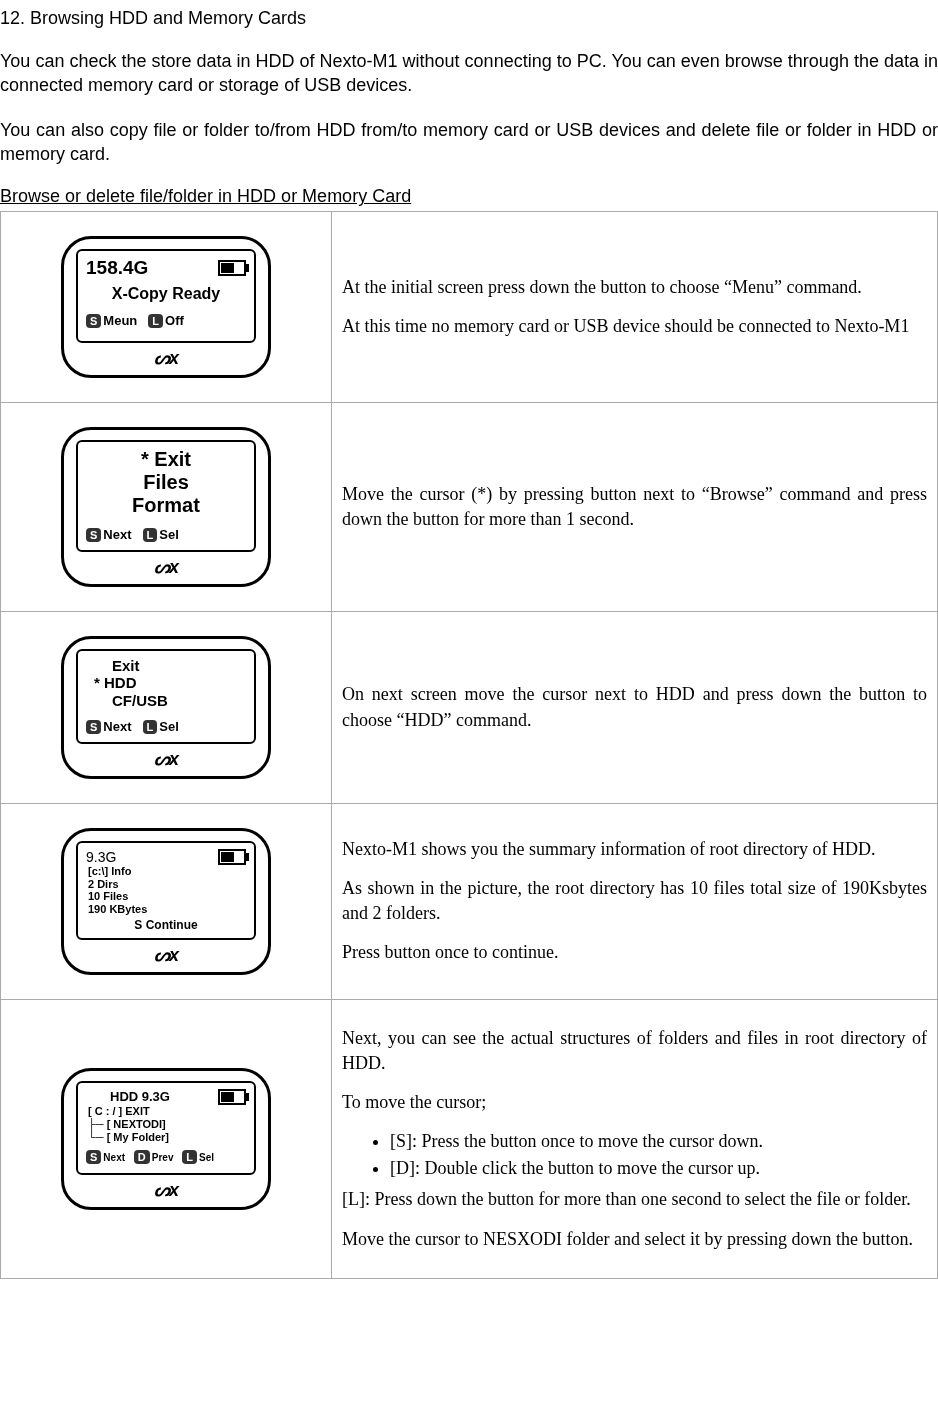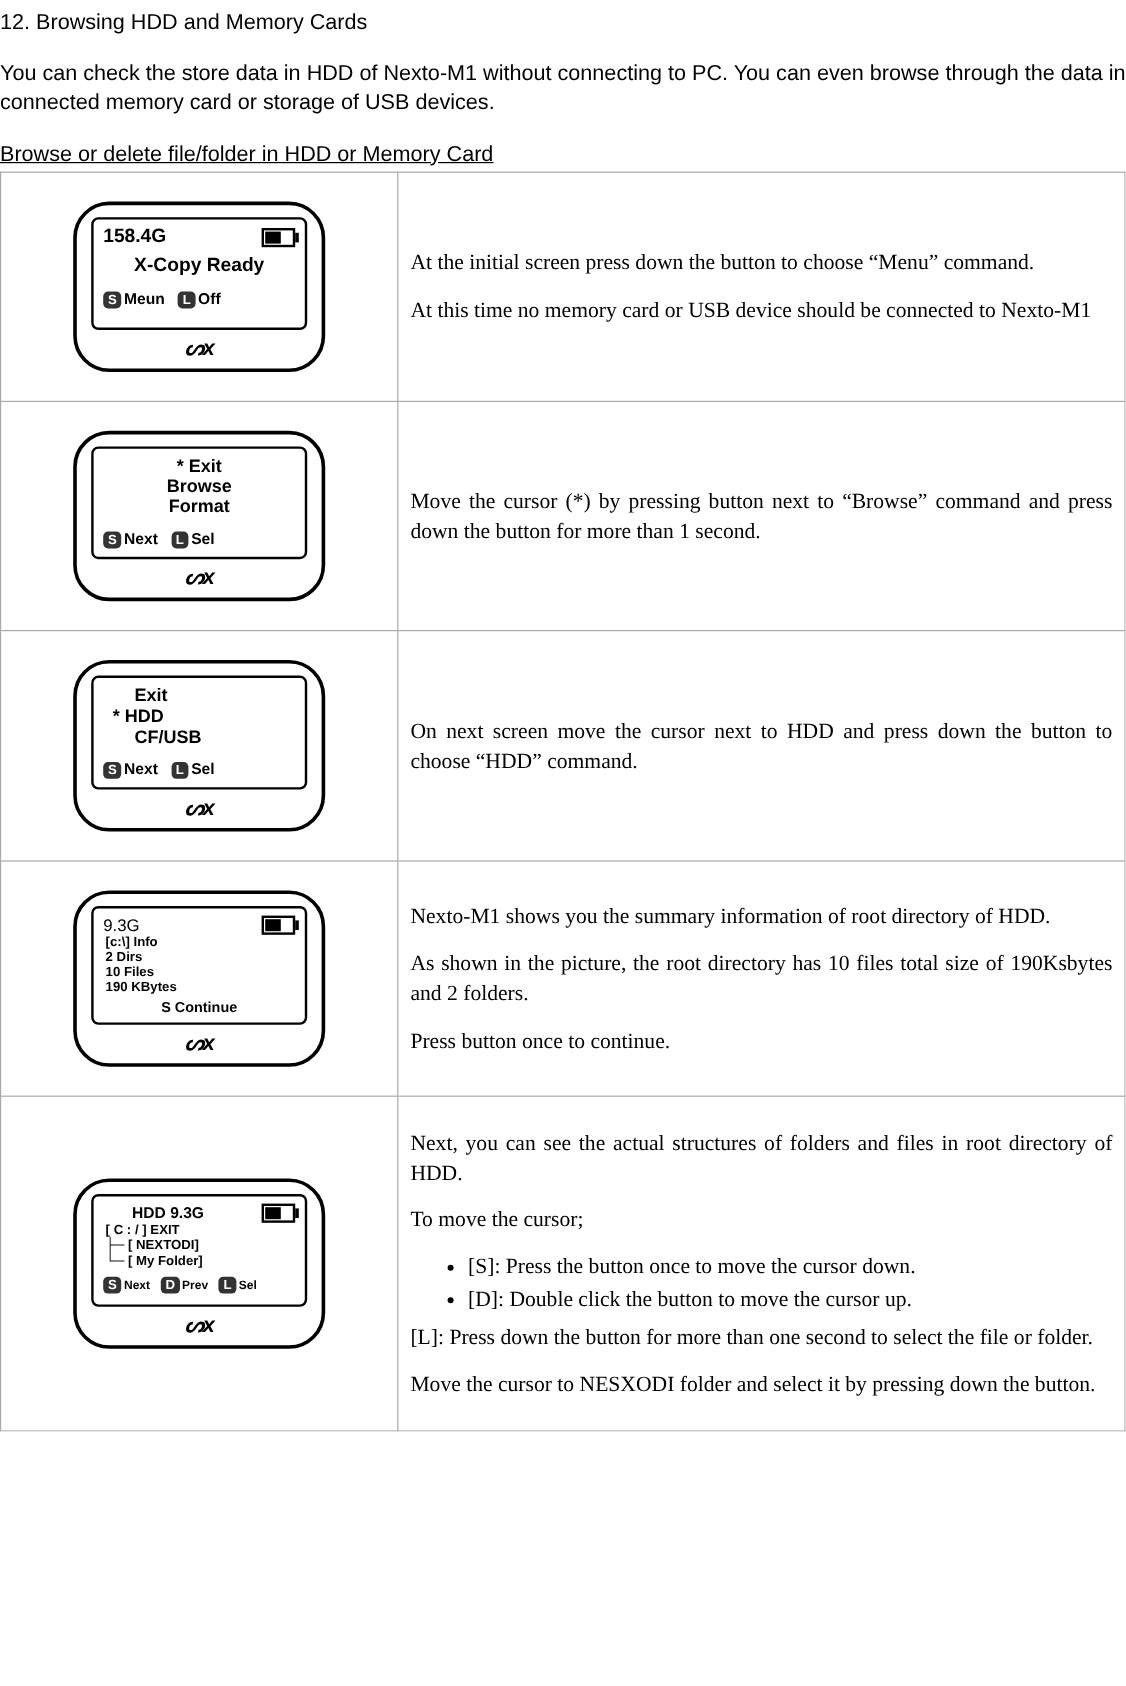--- a/index.html
+++ b/index.html
@@ -123,21 +123,21 @@
       background: #000;
     }
     .battery-fill {
       position: absolute;
       left: 1px; top: 1px; bottom: 1px;
       width: 55%;
       background: #000;
     }
     .menu-list {
       text-align: center;
-      font-size: 15px;
+      font-size: 20px;
       font-weight: bold;
       line-height: 1.15;
     }
     .menu-list .line { display: block; }
     .menu-list2 {
       font-size: 15px;
       font-weight: bold;
       line-height: 1.15;
       padding-left: 8px;
     }
@@ -157,33 +157,34 @@
     }
     .tree-list .line { display: block; }
   </style>
 </head>
 <body>
 
 <div class="container">
   <div class="section-title">12. Browsing HDD and Memory Cards</div>
 
   <div class="intro-para">You can check the store data in HDD of Nexto-M1 without connecting to PC. You can even browse through the data in connected memory card or storage of USB devices.</div>
+  <div class="intro-para">You can also copy file or folder to/from HDD from/to memory card or USB devices and delete file or folder in HDD or memory card.</div>
 
   <div class="sub-header">Browse or delete file/folder in HDD or Memory Card</div>
 
   <table class="main-table">
 
     <tbody>
         <tr>
       <td class="left-col">
         <div class="device">
           <div class="frame">
             <div class="screen">
               <div class="scr-top-row">
-                <span style="font-weight:bold;font-size:16px;">158.4G</span>
+                <span style="font-weight:bold;font-size:19px;">158.4G</span>
                 <span class="battery">
                       <span class="battery-fill"></span>
                     </span>
               </div>
               <span class="scr-sub" style="margin-top:6px;">X-Copy Ready</span>
               <div class="badge-row">
                 <span class="badge">S</span><span class="badge-label">Meun</span>
                 <span class="badge">L</span><span class="badge-label">Off</span>
               </div>
             </div>
@@ -197,21 +198,21 @@
       </td>
     </tr>
 
     <tr>
       <td class="left-col">
         <div class="device">
           <div class="frame">
             <div class="screen">
               <div class="menu-list">
                 <span class="line">*   Exit</span>
-                <span class="line">Browse</span>
+                <span class="line">Files</span>
                 <span class="line">Format</span>
               </div>
               <div class="badge-row">
                 <span class="badge">S</span><span class="badge-label">Next</span>
                 <span class="badge">L</span><span class="badge-label">Sel</span>
               </div>
             </div>
             <div class="bottom-logo">ᔕx</div>
           </div>
         </div>

